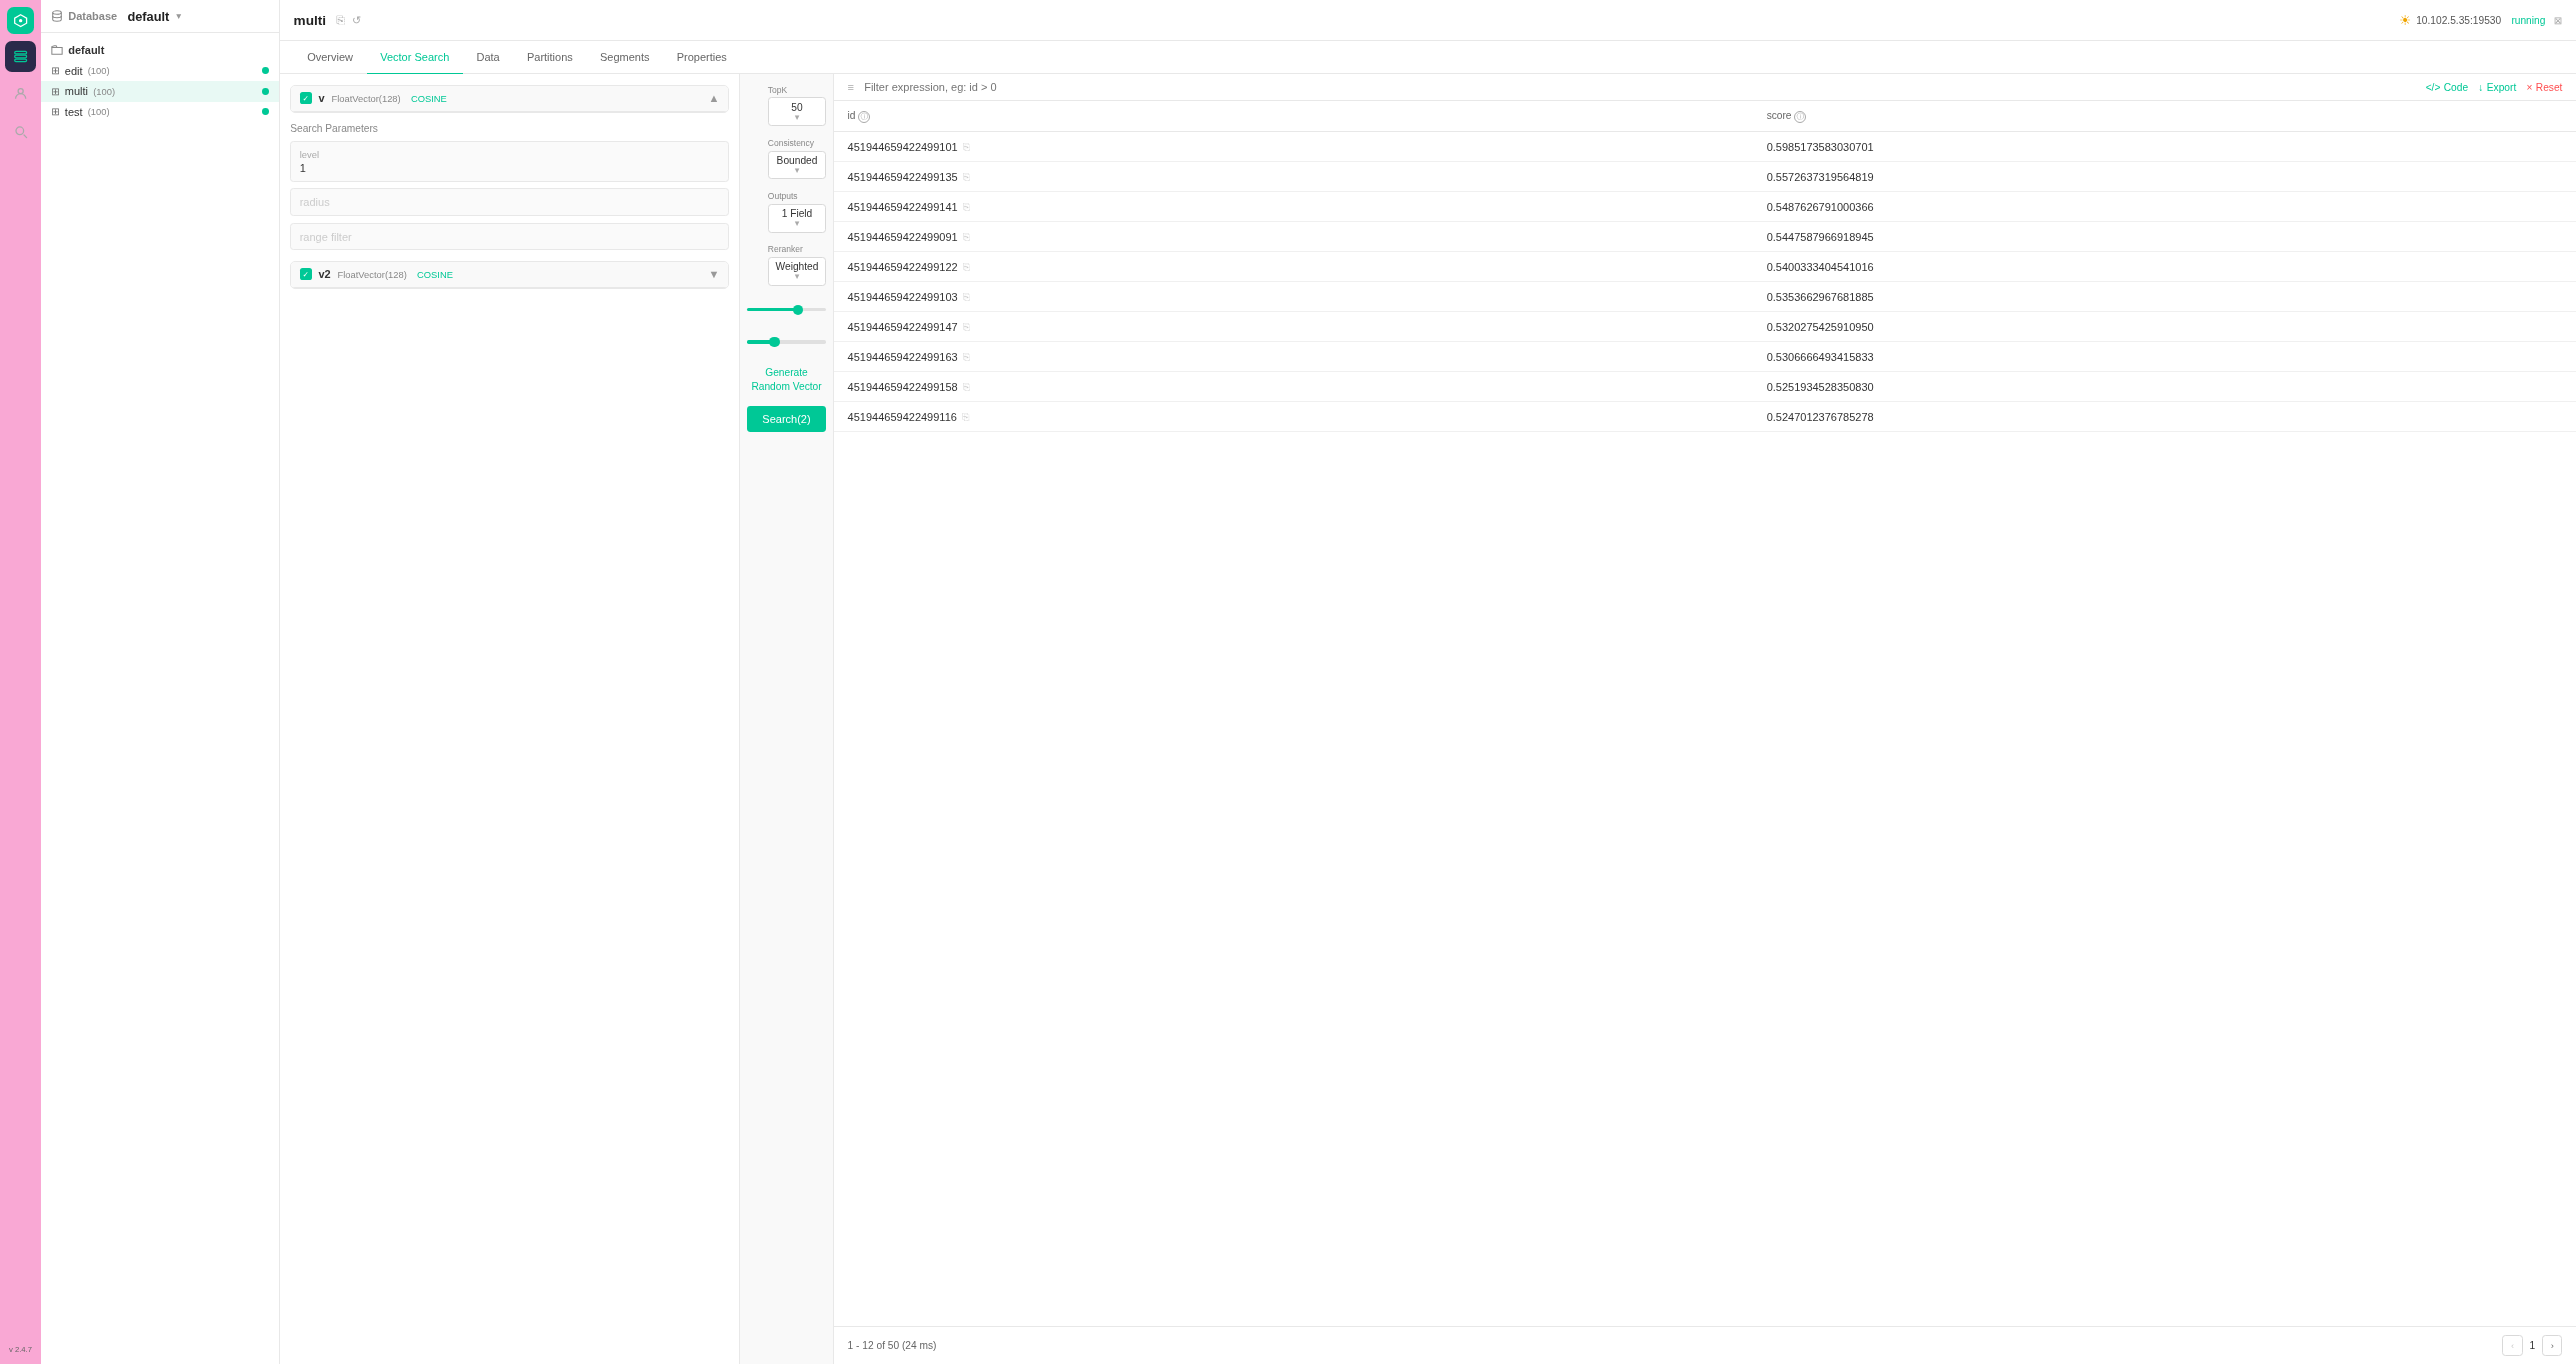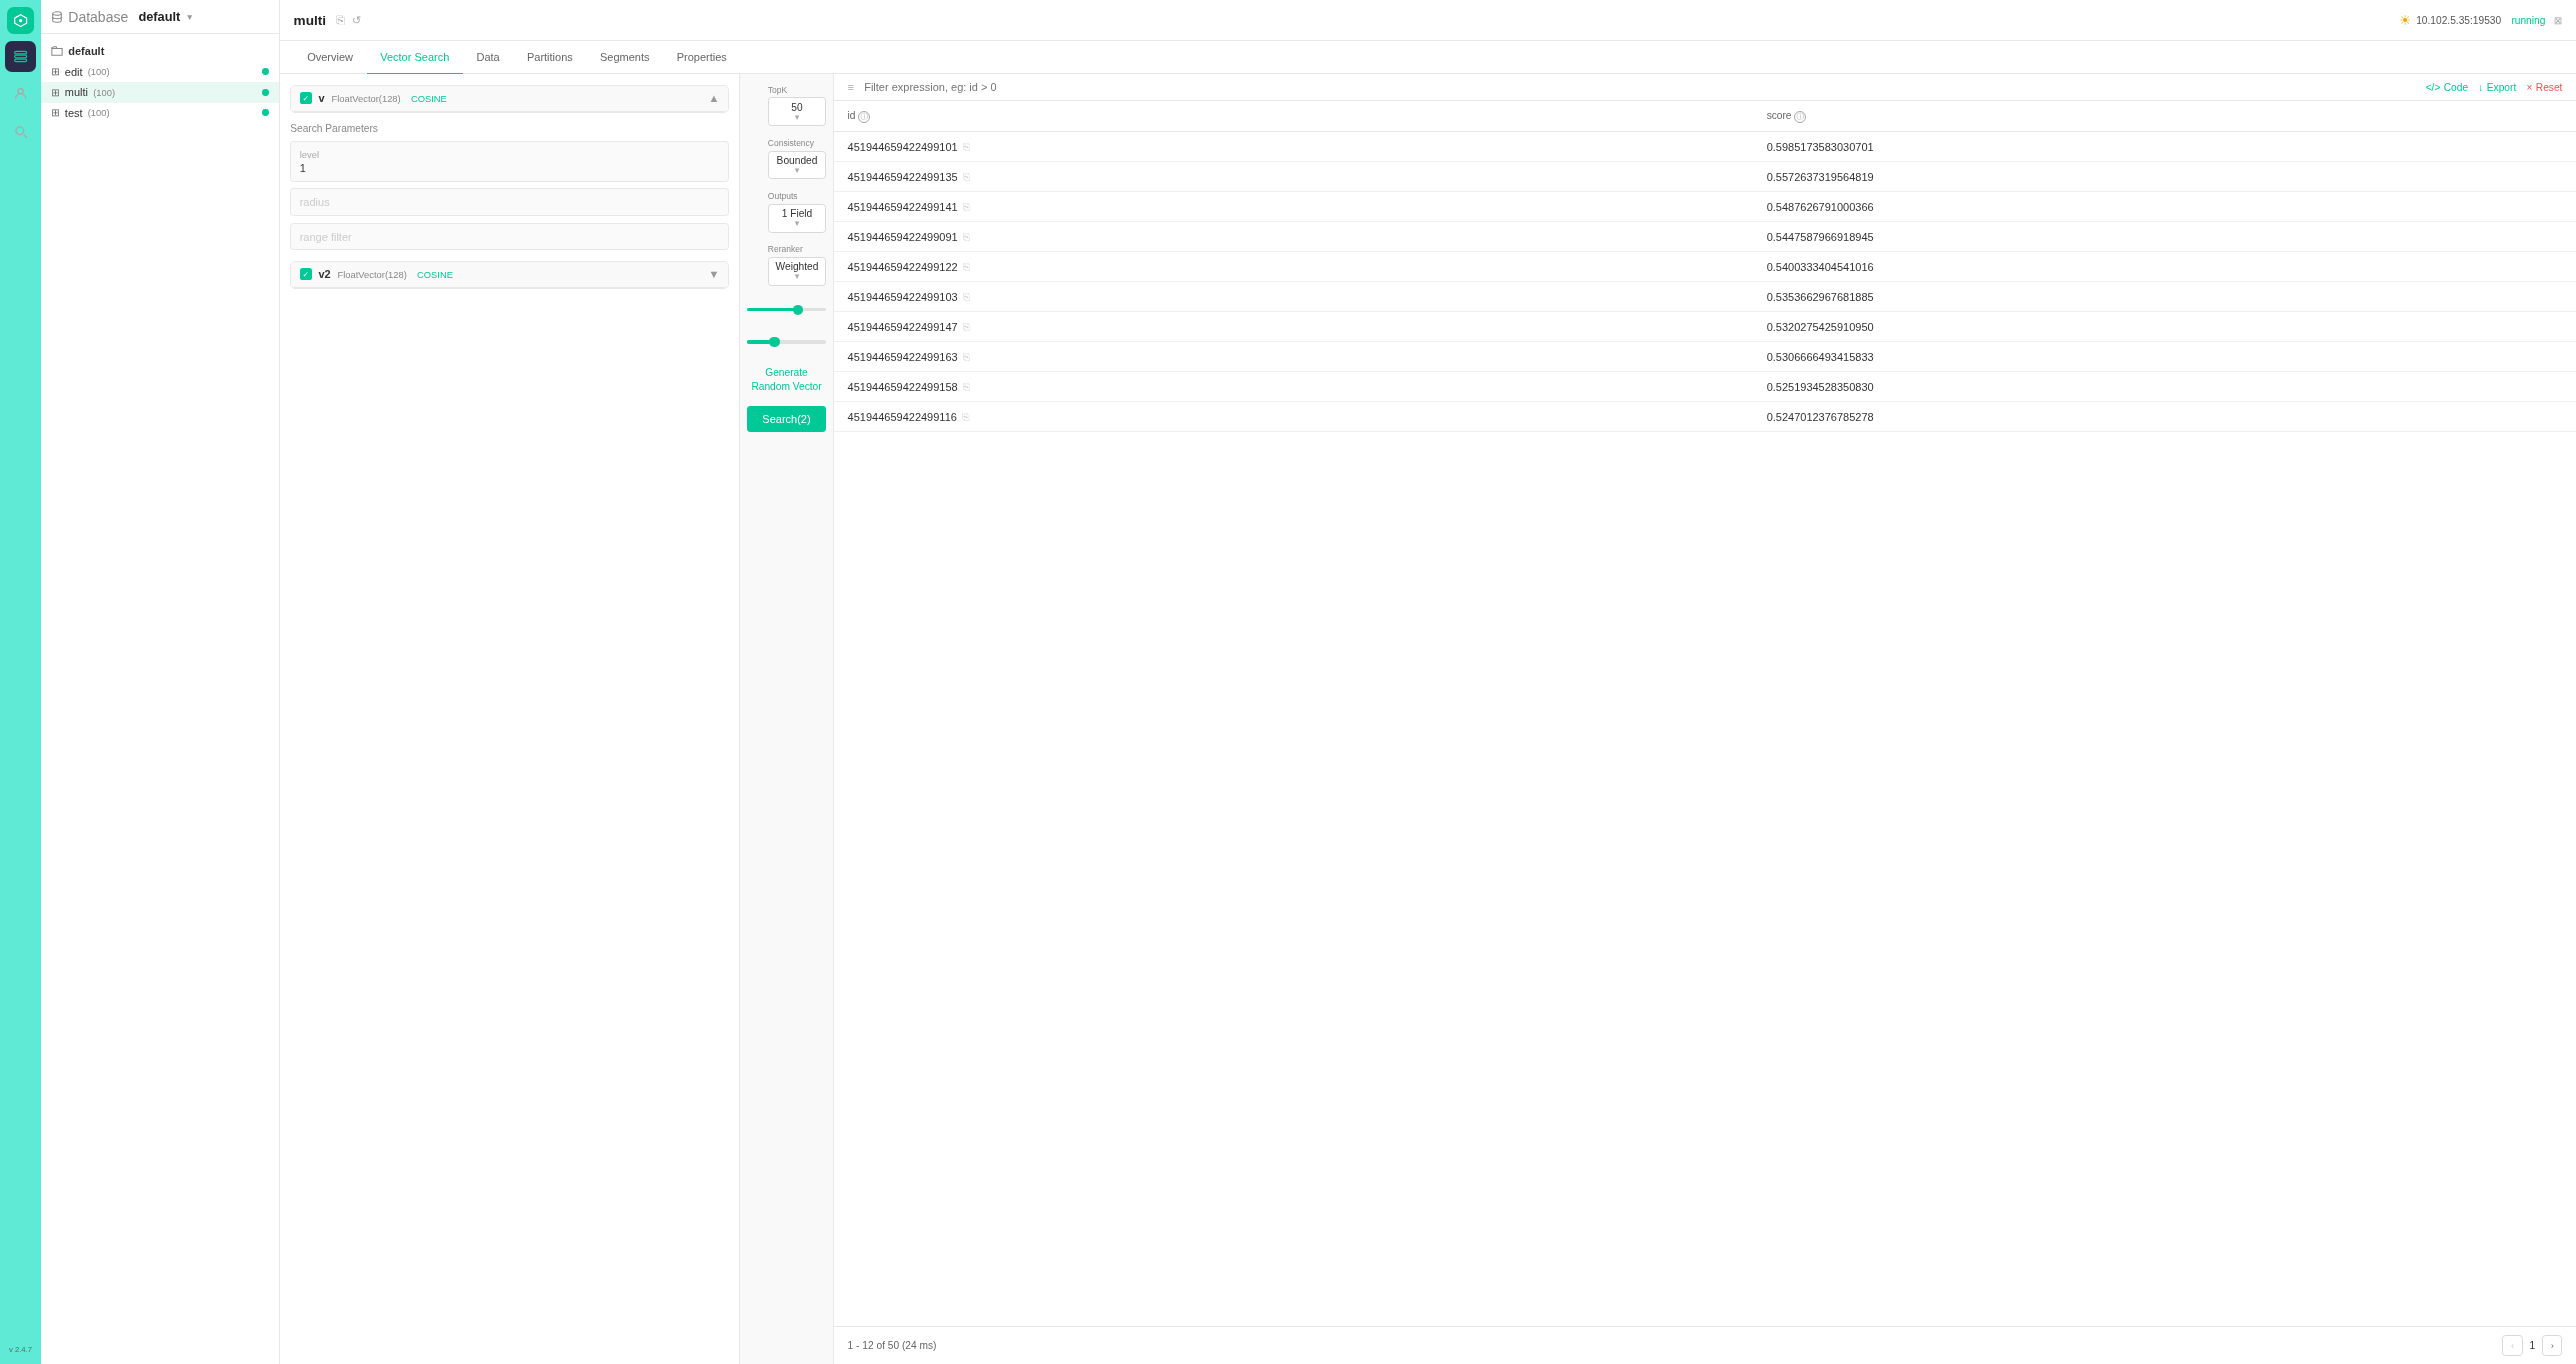--- a/index.html
+++ b/index.html
@@ -1,21 +1,21 @@
 <!DOCTYPE html>
 <html style="font-size:13.6px"><head>
   <meta charset="utf-8">
   <style>
     * { box-sizing: border-box; margin: 0; padding: 0; }
     body { font-family: -apple-system, BlinkMacSystemFont, 'Segoe UI', sans-serif; font-size: 11px; background: #f5f5f5; color: #333; display: flex; height: 100vh; overflow: hidden; }
 
     
     .app-sidebar {
       width: 41px;
-      background: #5eead4;
+      background: #f9a8d4;
       display: flex;
       flex-direction: column;
       align-items: center;
       padding: 6.8px 0;
       gap: 6.8px;
       flex-shrink: 0;
     }
     .app-sidebar .logo {
       width: 27px; height: 27px;
       background: #00c896;
@@ -443,21 +443,21 @@
   <div class="version">v 2.4.7</div>
 </div>
 
 <div class="db-sidebar">
   <div class="db-header">
     <svg width="12" height="12" viewBox="0 0 14 14" fill="none">
       <ellipse cx="7" cy="3" rx="5" ry="2" stroke="#888" stroke-width="1.2"></ellipse>
       <path d="M2 3v8c0 1.1 2.24 2 5 2s5-.9 5-2V3" stroke="#888" stroke-width="1.2"></path>
       <path d="M2 7c0 1.1 2.24 2 5 2s5-.9 5-2" stroke="#888" stroke-width="1.2"></path>
     </svg>
-    <span style="color:#888;font-size:14px;">Database</span>
+    <span style="color:#888;font-size:11px;font-weight:bold;">Database</span>
     <br>
     <span class="db-name">default</span>
     <span class="chevron">▼</span>
   </div>
   <div class="db-tree">
     <div class="db-folder">
       <svg width="12" height="12" viewBox="0 0 14 14" fill="none">
         <path d="M1 4h12v8H1z" stroke="#888" stroke-width="1.2" fill="none"></path>
         <path d="M1 4V3l3-1h2l1 2" stroke="#888" stroke-width="1.2" fill="none"></path>
       </svg>

